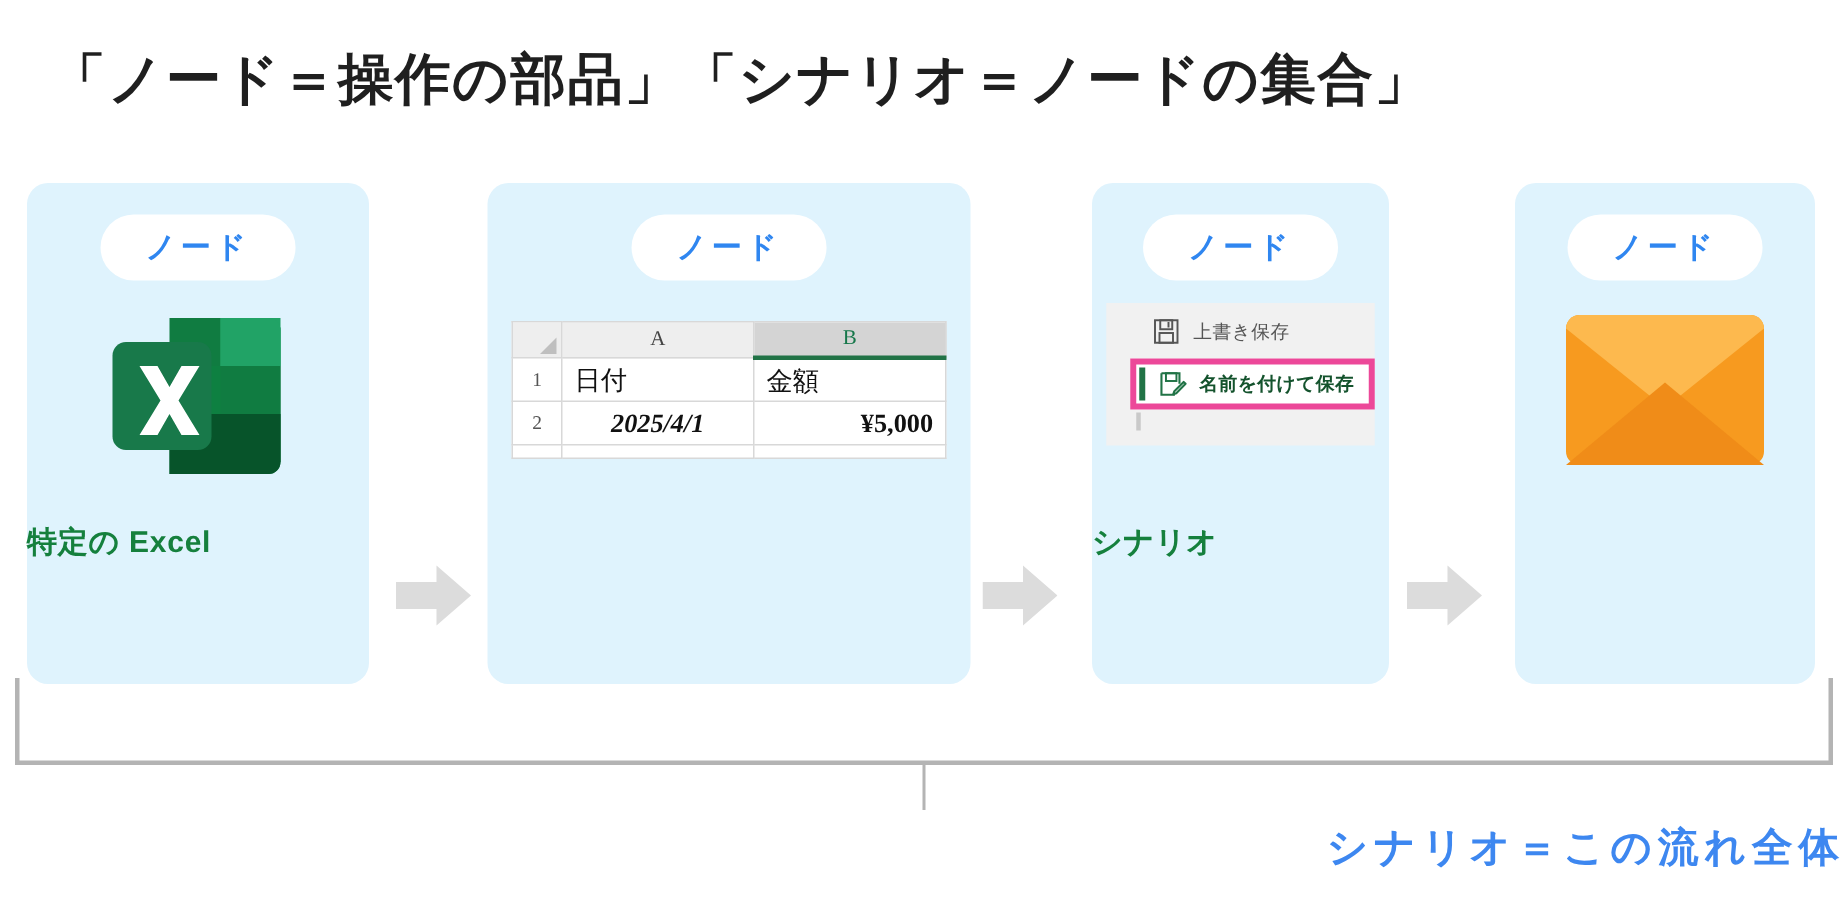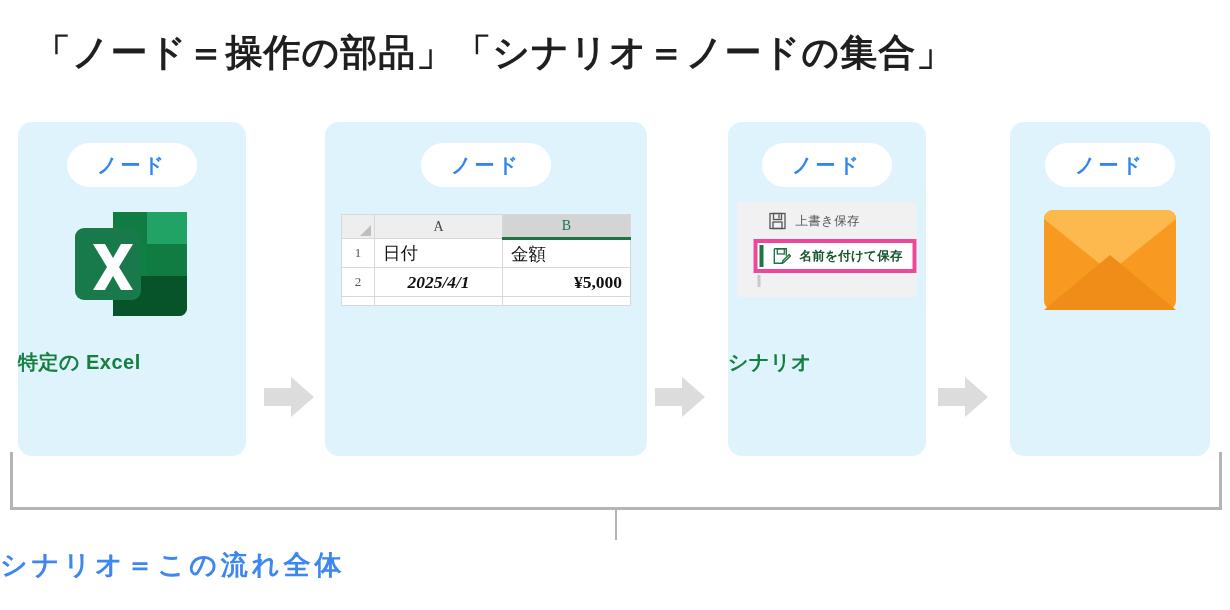--- a/index.html
+++ b/index.html
@@ -259,21 +259,21 @@
     top: 510px;
     width: 2px;
     height: 30px;
     background: #b4b4b4;
   }
   #scenario-caption {
     position: absolute;
     left: 0;
     top: 547px;
     width: 1230px;
-    text-align: left;
+    text-align: right;
     font-size: 27px;
     font-weight: 700;
     color: #3d87f0;
     letter-spacing: 4px;
     white-space: nowrap;
   }
 </style>
 </head>
 <body>
 

